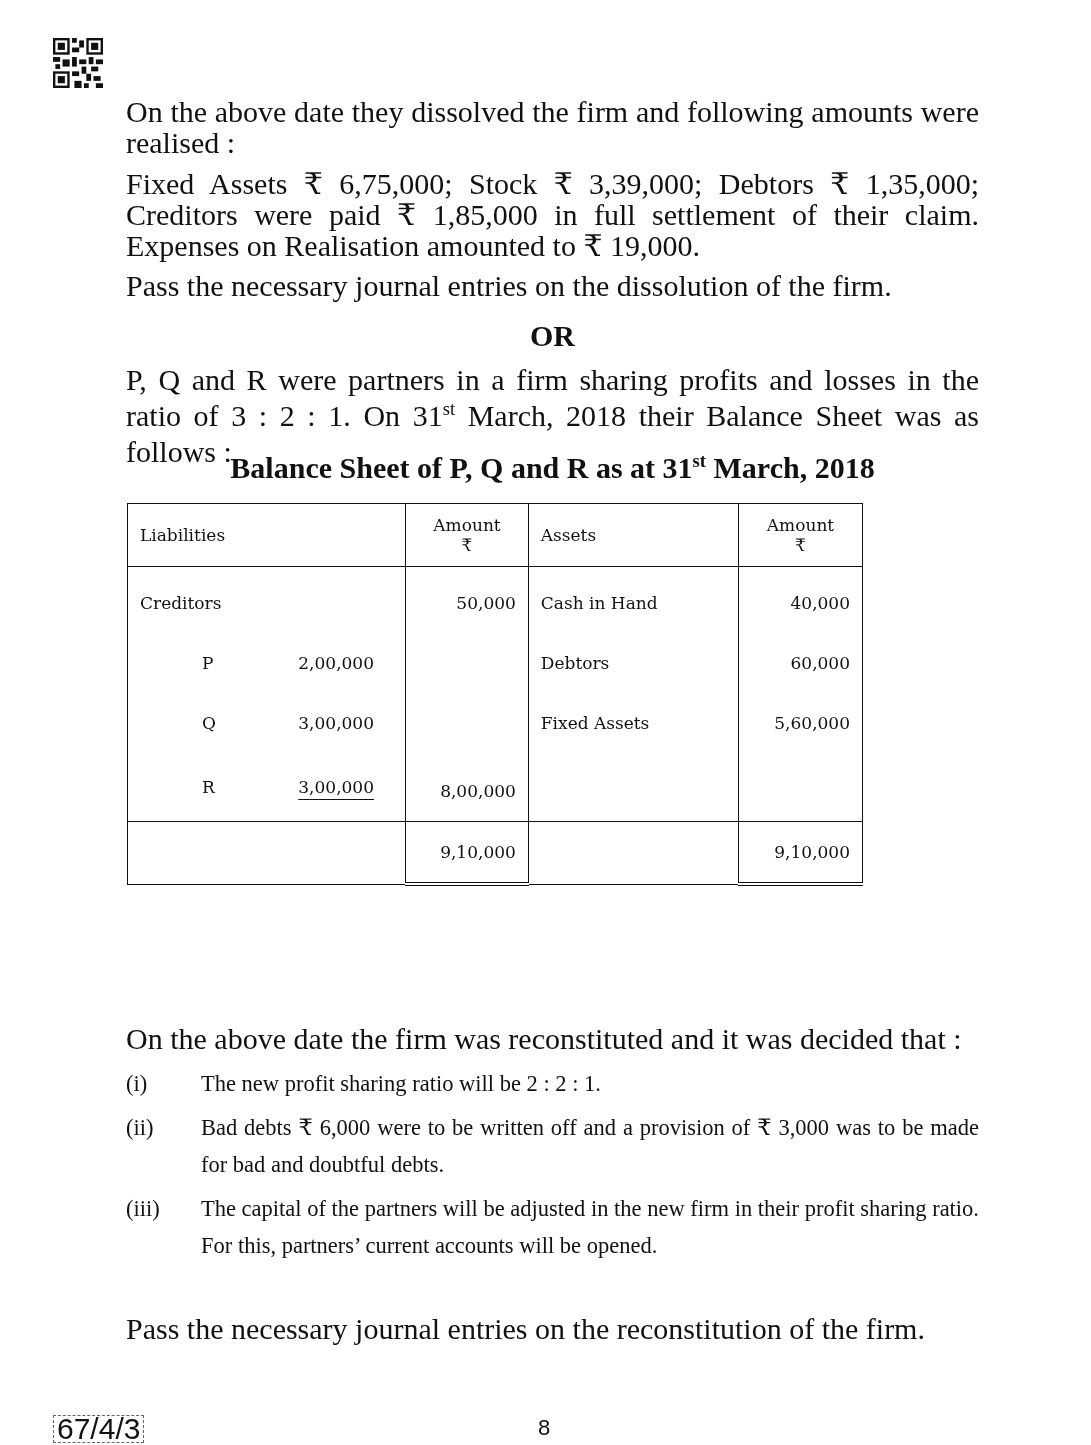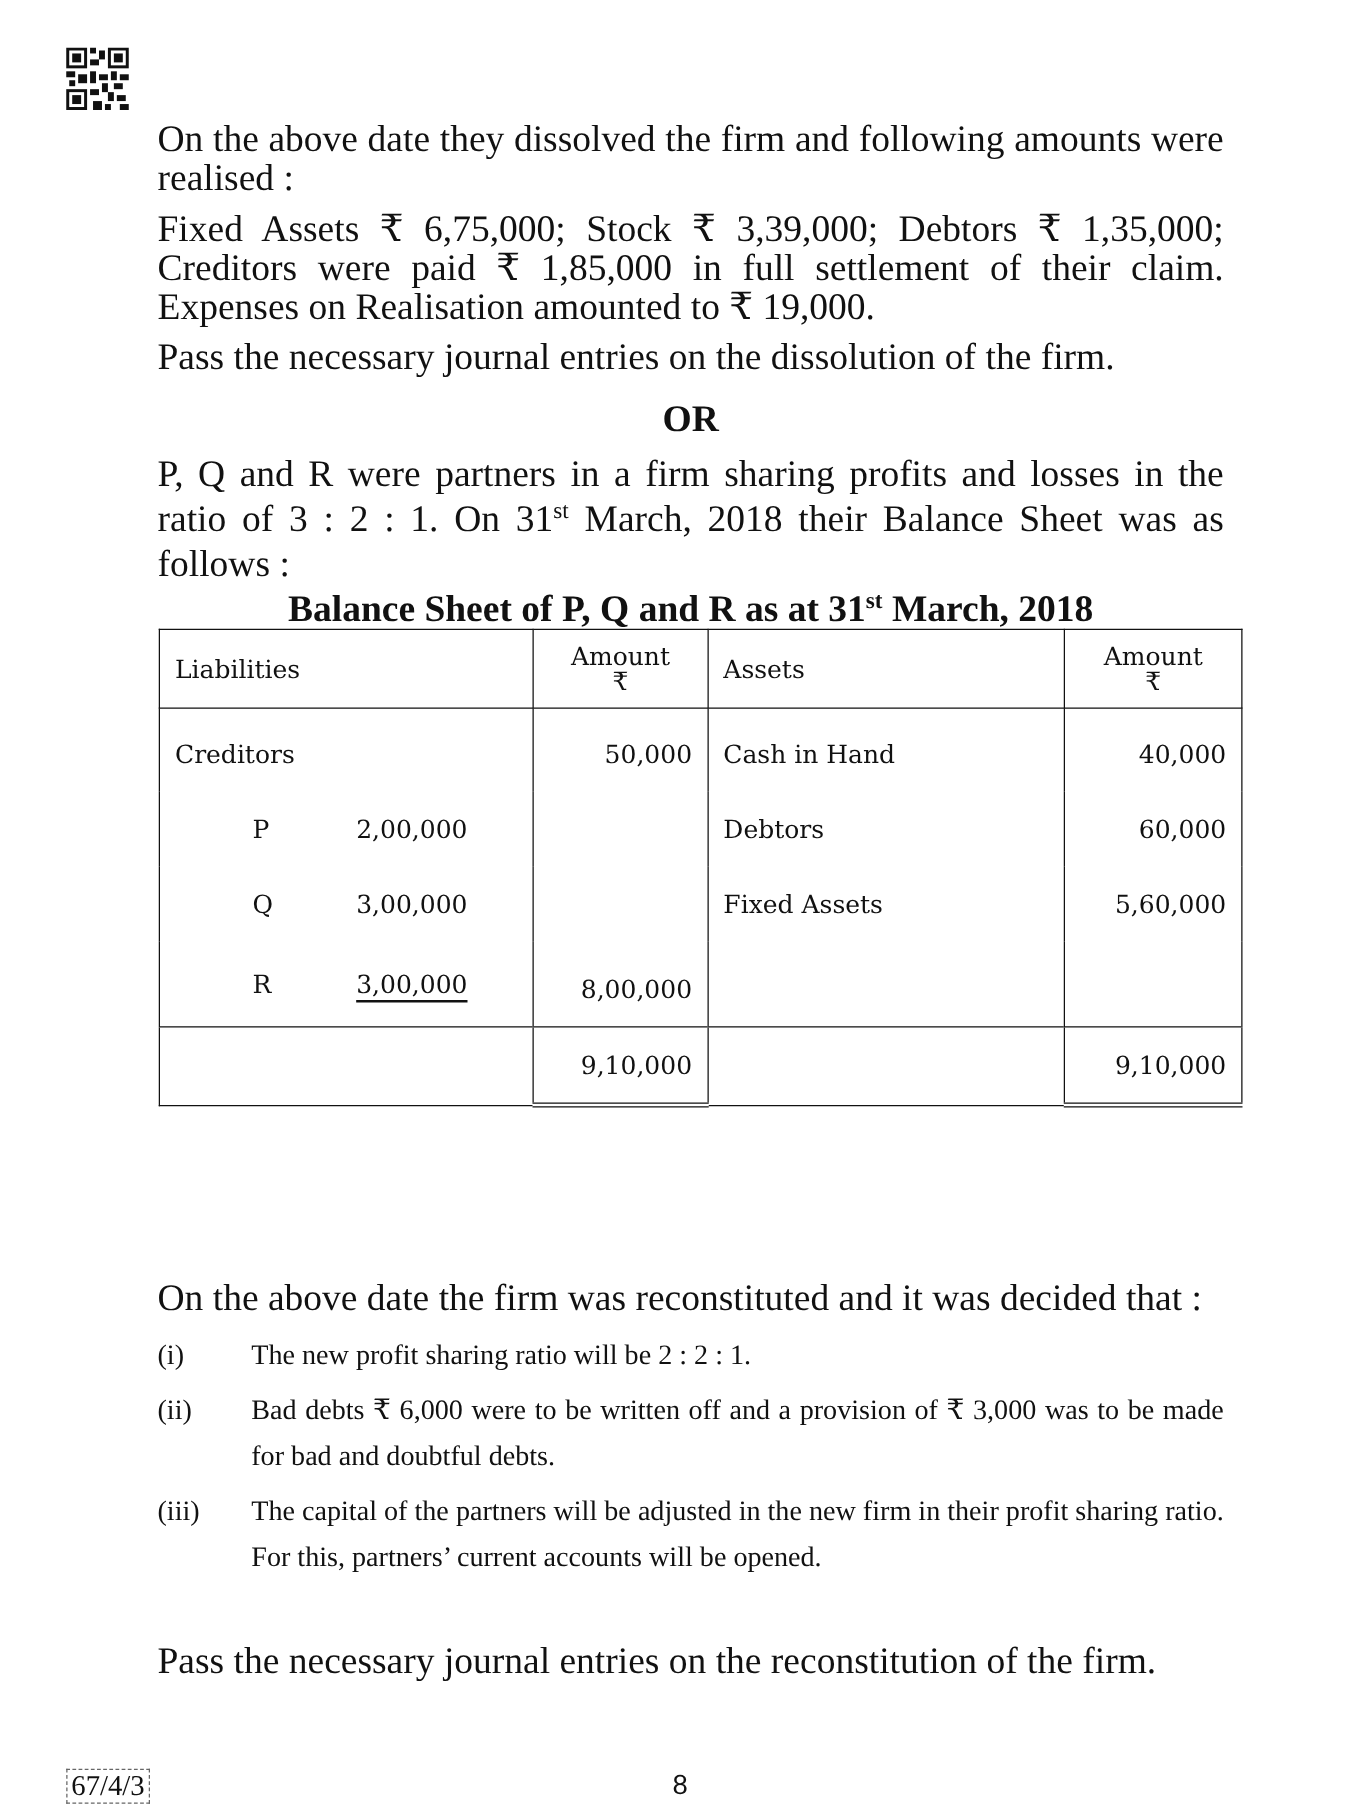--- a/index.html
+++ b/index.html
@@ -12,24 +12,24 @@
   .text {
     position: absolute; left: 126px; width: 853px;
     font-family: "Liberation Serif", "DejaVu Serif", serif;
     font-size: 30px; line-height: 31px; text-align: justify;
   }
   .center { text-align: center; }
   .bold { font-weight: bold; }
   sup { font-size: 0.62em; line-height: 0; }
 
   table.bs {
-    position: absolute; left: 127px; top: 503px; width: 867px;
+    position: absolute; left: 127px; top: 503px; width: 736px;
     border-collapse: collapse;
     font-family: "DejaVu Serif", "Liberation Serif", serif;
-    font-size: 20px;
+    font-size: 17px;
   }
   table.bs td, table.bs th { border-left: 1.5px solid #111; border-right: 1.5px solid #111; padding: 0 12px; vertical-align: middle; }
   table.bs thead th { border-top: 1.5px solid #111; border-bottom: 1.5px solid #111; height: 62px; font-weight: normal; text-align: left; }
   table.bs thead th.amt { text-align: center; line-height: 20px; }
   table.bs tbody td { height: 60px; }
   table.bs tbody tr.first td { padding-top: 6px; }
   table.bs .num { text-align: right; }
   table.bs tr.total td { border-top: 1.5px solid #111; border-bottom: 1.5px solid #111; height: 60px; }
   table.bs tr.total td.num { border-bottom: 4px double #111; margin-left: 48px; }
   .cap-row { display: flex; padding-left: 62px; }
@@ -37,21 +37,21 @@
   .cap-amt { width: 102px; text-align: right; }
   .underline { text-decoration: underline; text-underline-offset: 6px; }
 
   .item { position: absolute; left: 126px; width: 853px; display: flex;
     font-family: "Liberation Serif", "DejaVu Serif", serif; font-size: 22.5px; line-height: 37px; }
   .item .roman { width: 75px; flex: none; }
   .item .body { flex: 1; text-align: justify; }
 
   .footer-code {
     position: absolute; left: 53px; top: 1415px; padding: 1px 3px;
-    border: 1px dashed #666; font-family: Liberation Serif, serif; font-size: 23px; line-height: 24px;
+    border: 1px dashed #666; font-family: Liberation Sans, sans-serif; font-size: 30px; line-height: 24px;
   }
   .page-num { position: absolute; left: 538px; top: 1415px; font-family: "Liberation Sans", sans-serif; font-size: 22px; }
 </style>
 </head>
 <body>
 
 <svg class="qr" viewBox="0 0 21 21">
   <rect x="0" y="0" width="21" height="21" fill="#fff"></rect>
   <g fill="#111">
     <rect x="0" y="0" width="7" height="7"></rect>
@@ -85,21 +85,21 @@
 </svg>
 
 <div class="text" style="top:96px;">On the above date they dissolved the firm and following amounts were realised :</div>
 <div class="text" style="top:168px;">Fixed Assets ₹ 6,75,000; Stock ₹ 3,39,000; Debtors ₹ 1,35,000; Creditors were paid ₹ 1,85,000 in full settlement of their claim. Expenses on Realisation amounted to ₹ 19,000.</div>
 <div class="text" style="top:270px;">Pass the necessary journal entries on the dissolution of the firm.</div>
 
 <div class="text center bold" style="top:320px;">OR</div>
 
 <div class="text" style="top:362px; line-height:36px;"><span>P, Q and R were partners in a firm sharing profits and losses in the ratio of 3 : 2 : 1. On 31</span><sup>st</sup><span> March, 2018 their Balance Sheet was as follows :</span></div>
 
-<div class="text center bold" style="top:452px;margin-top:20px;"><span>Balance Sheet of P, Q and R as at 31</span><sup>st</sup><span> March, 2018</span></div>
+<div class="text center bold" style="top:452px;"><span>Balance Sheet of P, Q and R as at 31</span><sup>st</sup><span> March, 2018</span></div>
 
 <table class="bs">
   <colgroup>
     <col style="width:289px">
       <col style="width:135px">
       <col style="width:276px">
       <col style="width:137px">
   </colgroup>
   <thead>
     <tr>

